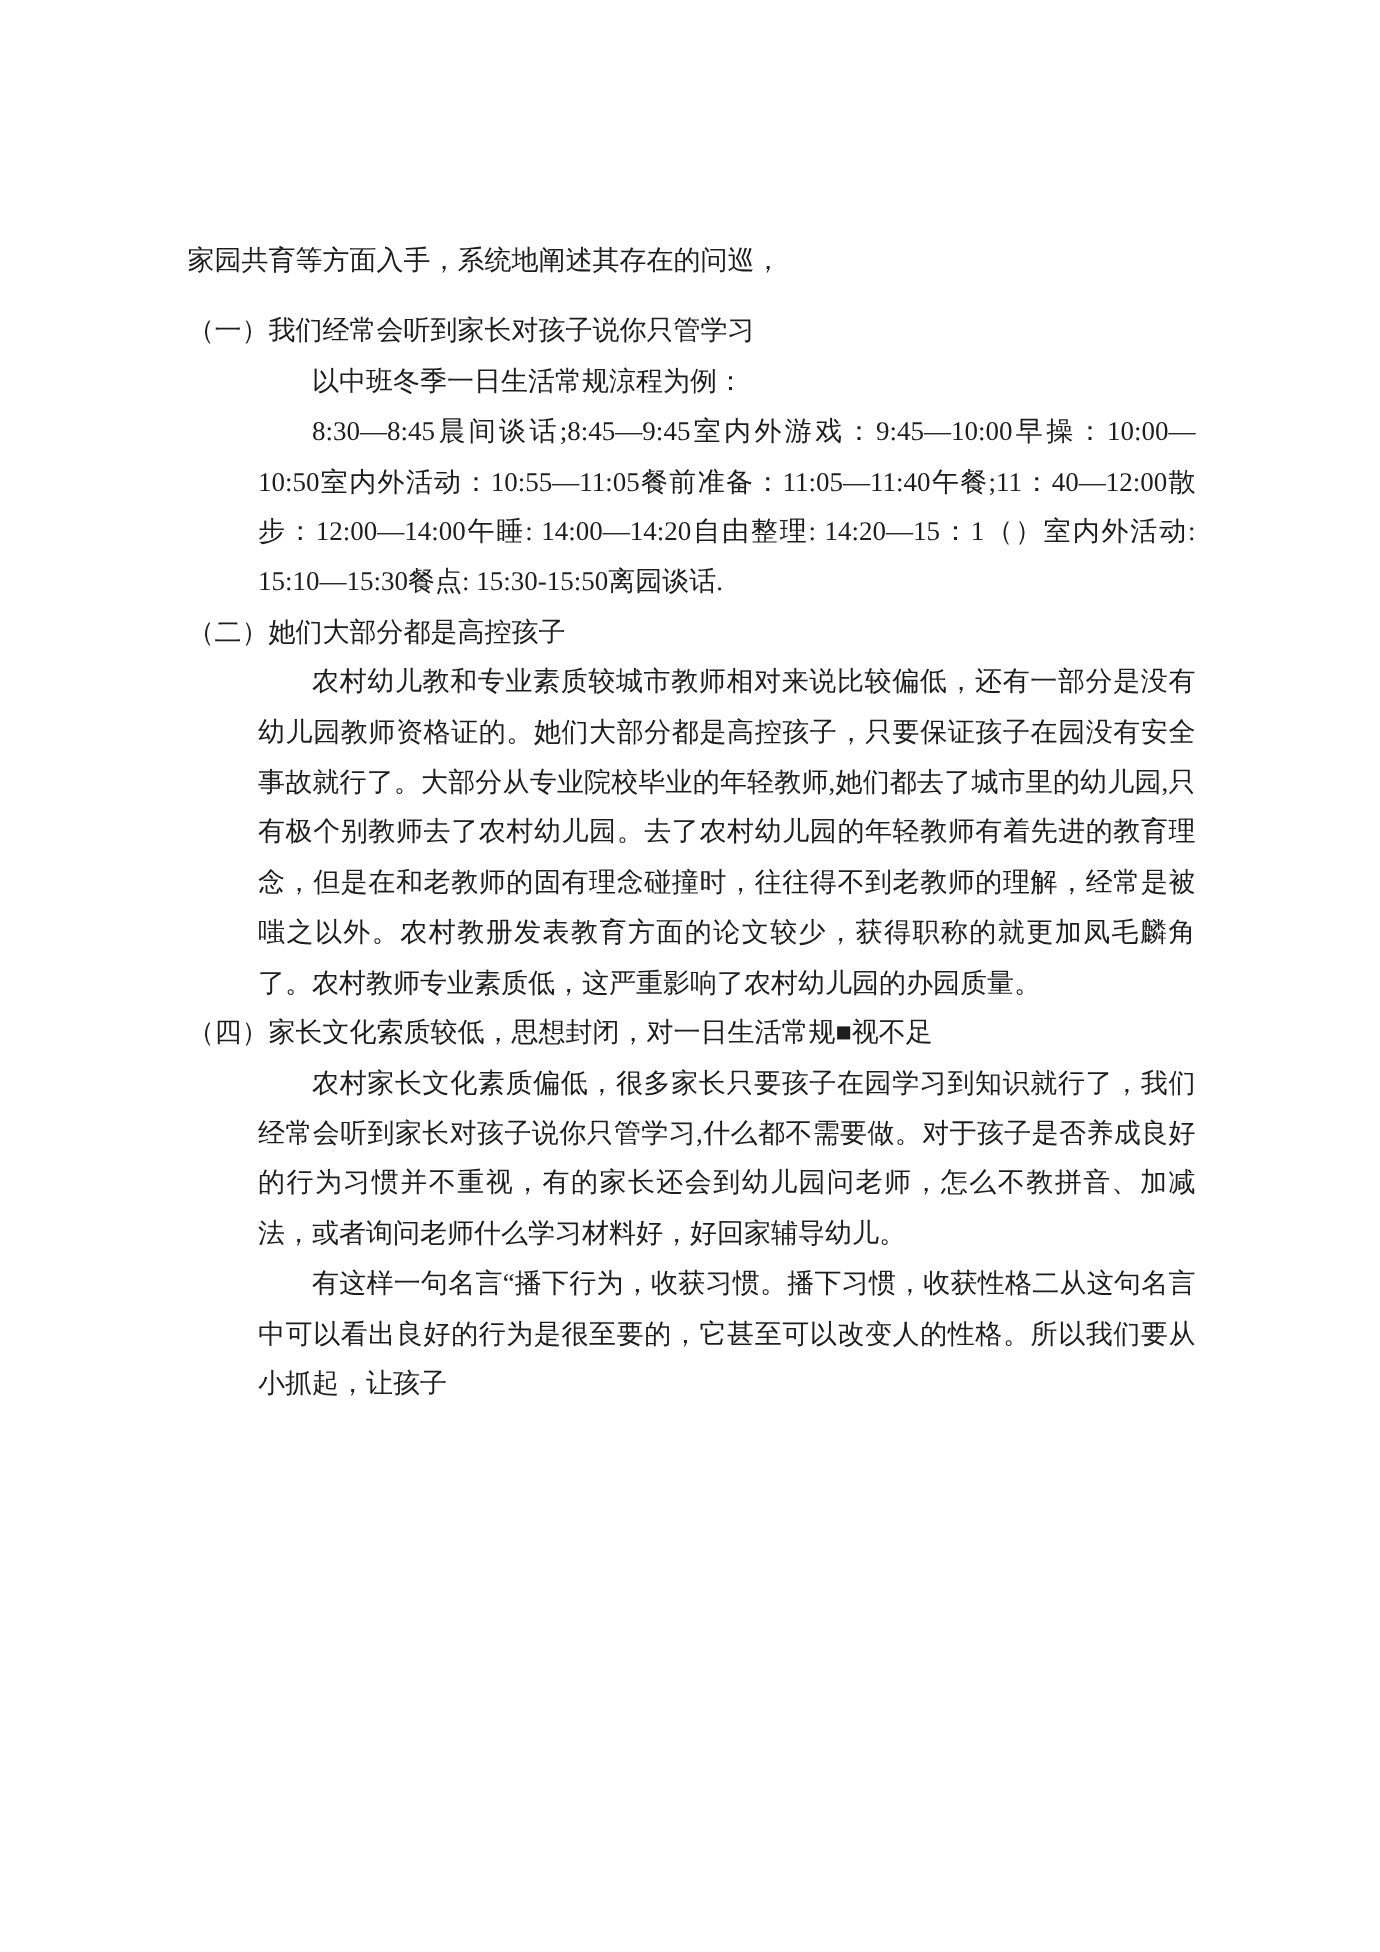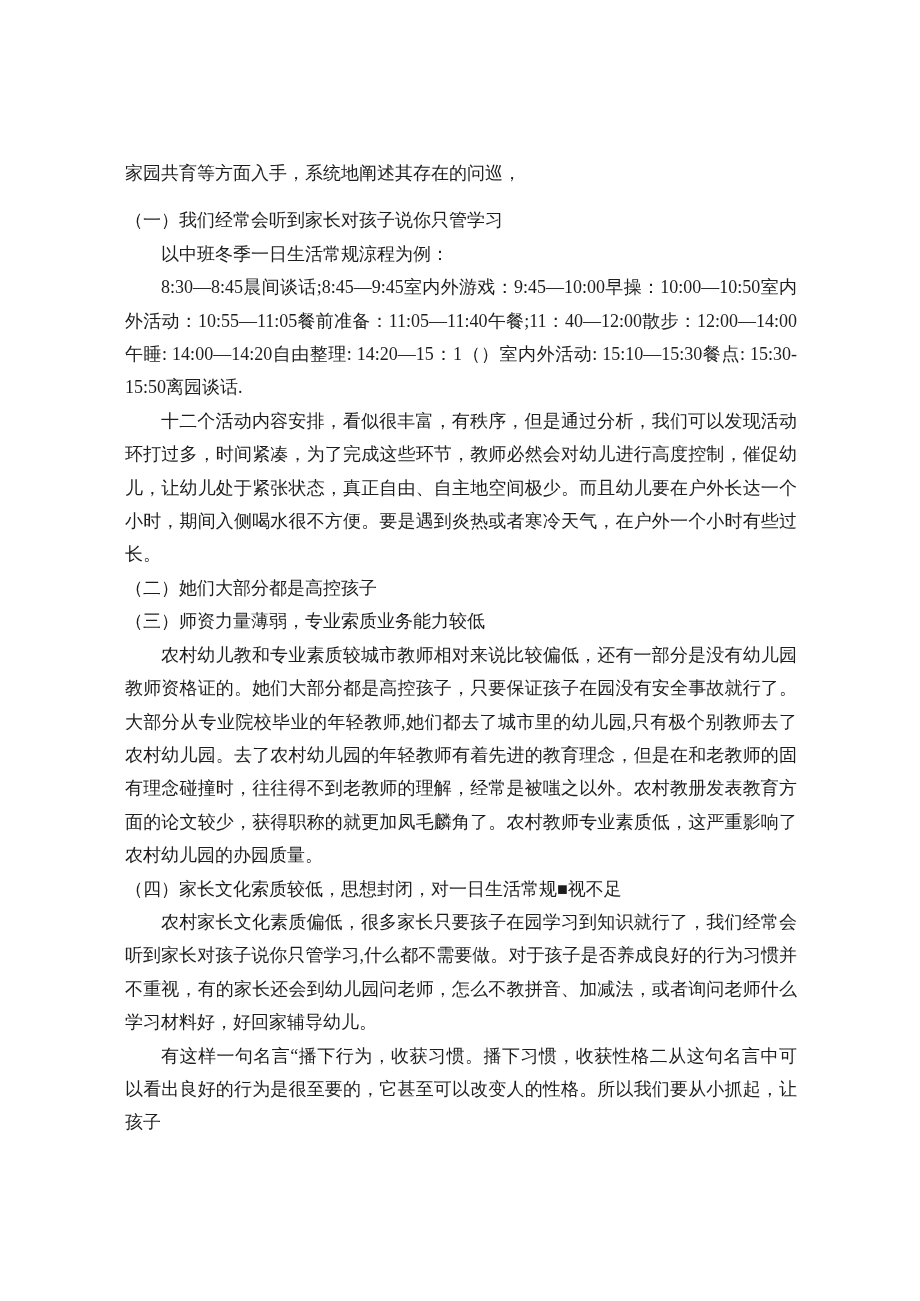--- a/index.html
+++ b/index.html
@@ -32,38 +32,37 @@
     line-height: 33.4px;
     text-align: justify;
     text-justify: inter-ideograph;
   }
   .para {
     margin: 0;
     padding: 0;
   }
   .indent {
     text-indent: 2em;
+    margin-left: 47px;
   }
   .heading {
     text-indent: 0;
   }
   .space-before {
     margin-top: 14px;
   }
 </style>
 </head>
 <body>
 
 <div class="page">
   <div class="doc">
     <p class="para">家园共育等方面入手，系统地阐述其存在的问巡，</p>
     <p class="para heading space-before">（一）我们经常会听到家长对孩子说你只管学习</p>
     <p class="para indent">以中班冬季一日生活常规涼程为例：</p>
     <p class="para indent">8:30—8:45晨间谈话;8:45—9:45室内外游戏：9:45—10:00早操：10:00—10:50室内外活动：10:55—11:05餐前准备：11:05—11:40午餐;11：40—12:00散步：12:00—14:00午睡: 14:00—14:20自由整理: 14:20—15：1（）室内外活动: 15:10—15:30餐点: 15:30-15:50离园谈话.</p>
-    <p class="para indent">十二个活动内容安排，看似很丰富，有秩序，但是通过分析，我们可以发现活动环打过多，时间紧凑，为了完成这些环节，教师必然会对幼儿进行高度控制，催促幼儿，让幼儿处于紧张状态，真正自由、自主地空间极少。而且幼儿要在户外长达一个小时，期间入侧喝水很不方便。要是遇到炎热或者寒冷天气，在户外一个小时有些过长。</p>
     <p class="para heading">（二）她们大部分都是高控孩子</p>
-    <p class="para heading">（三）师资力量薄弱，专业索质业务能力较低</p>
     <p class="para indent">农村幼儿教和专业素质较城市教师相对来说比较偏低，还有一部分是没有幼儿园教师资格证的。她们大部分都是高控孩子，只要保证孩子在园没有安全事故就行了。大部分从专业院校毕业的年轻教师,她们都去了城市里的幼儿园,只有极个别教师去了农村幼儿园。去了农村幼儿园的年轻教师有着先进的教育理念，但是在和老教师的固有理念碰撞时，往往得不到老教师的理解，经常是被嗤之以外。农村教册发表教育方面的论文较少，获得职称的就更加凤毛麟角了。农村教师专业素质低，这严重影响了农村幼儿园的办园质量。</p>
     <p class="para heading">（四）家长文化索质较低，思想封闭，对一日生活常规■视不足</p>
     <p class="para indent">农村家长文化素质偏低，很多家长只要孩子在园学习到知识就行了，我们经常会听到家长对孩子说你只管学习,什么都不需要做。对于孩子是否养成良好的行为习惯并不重视，有的家长还会到幼儿园问老师，怎么不教拼音、加减法，或者询问老师什么学习材料好，好回家辅导幼儿。</p>
     <p class="para indent">有这样一句名言“播下行为，收获习惯。播下习惯，收获性格二从这句名言中可以看出良好的行为是很至要的，它甚至可以改变人的性格。所以我们要从小抓起，让孩子</p>
   </div>
 </div>
 
 </body></html>

